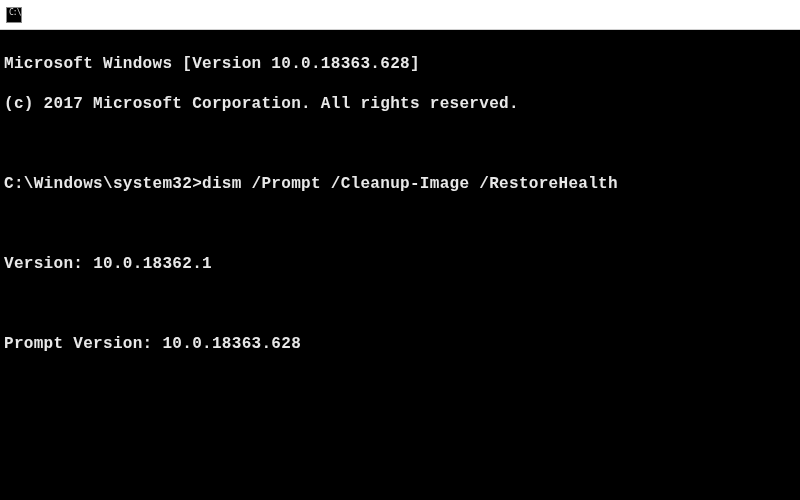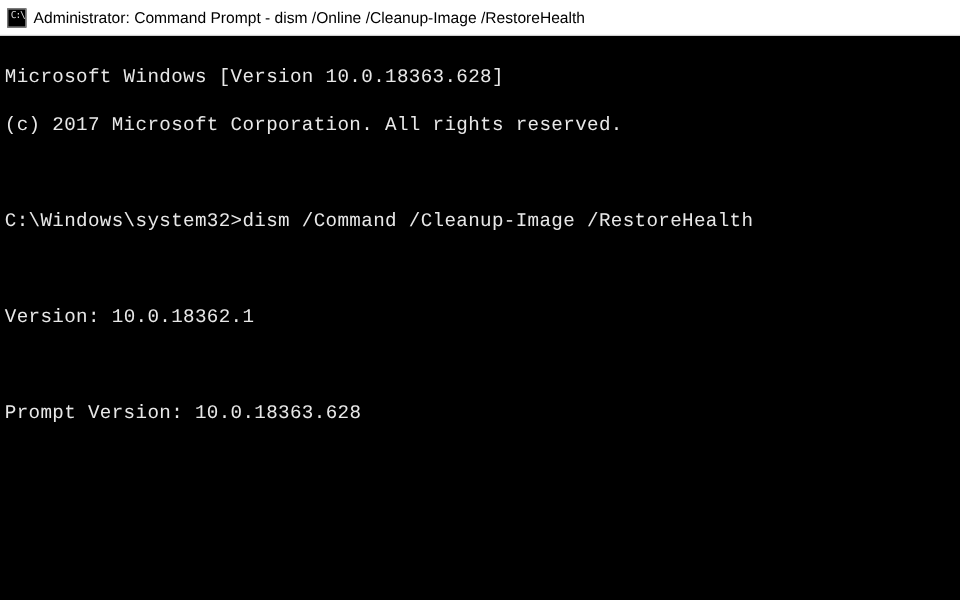--- a/index.html
+++ b/index.html
@@ -42,21 +42,21 @@
     }
     .terminal {
       background: #000;
       color: #e8e8e8;
       font-size: 16px;
       line-height: 20px;
       padding: 4px 4px;
       white-space: pre;
       letter-spacing: 0.3px;
     }
-    .terminal .line { display: block; min-height: 20px; }
+    .terminal .line { display: block; min-height: 20px; font-weight: bold; }
     .cursor {
       display: inline-block;
       width: 10px;
       height: 3px;
       background: #e8e8e8;
       vertical-align: baseline;
       margin-left: 2px;
       position: relative;
       top: -2px;
     }
@@ -66,26 +66,25 @@
     .progress-gap1 { display: inline-block; width: 150px; }
     .progress-gap2 { display: inline-block; width: 240px; }
   </style>
 </head>
 <body>
 
 <div class="titlebar">
   <div class="cmd-icon">
     <span class="symbol">C:\</span>
   </div>
-  <span>Administrator: Command Prompt - dism  /Online /Cleanup-Image /RestoreHealth</span>
 </div>
 
 <div class="terminal">
 <span class="line">Microsoft Windows [Version 10.0.18363.628]</span>
 <span class="line">(c) 2017 Microsoft Corporation. All rights reserved.</span>
 <span class="line"> </span>
-<span class="line"><span>C:\Windows\system32&gt;</span><span>dism /Command /Cleanup-Image /RestoreHealth</span></span>
+<span class="line"><span>C:\Windows\system32&gt;</span><span>dism /Prompt /Cleanup-Image /RestoreHealth</span></span>
 <span class="line"> </span>
 <span class="line"><span>Version:</span> <span>10.0.18362.1</span></span>
 <span class="line"> </span>
 <span class="line"><span>Prompt Version:</span> <span>10.0.18363.628</span></span>
 <span class="line"> </span>
 </div>
 
 </body></html>

